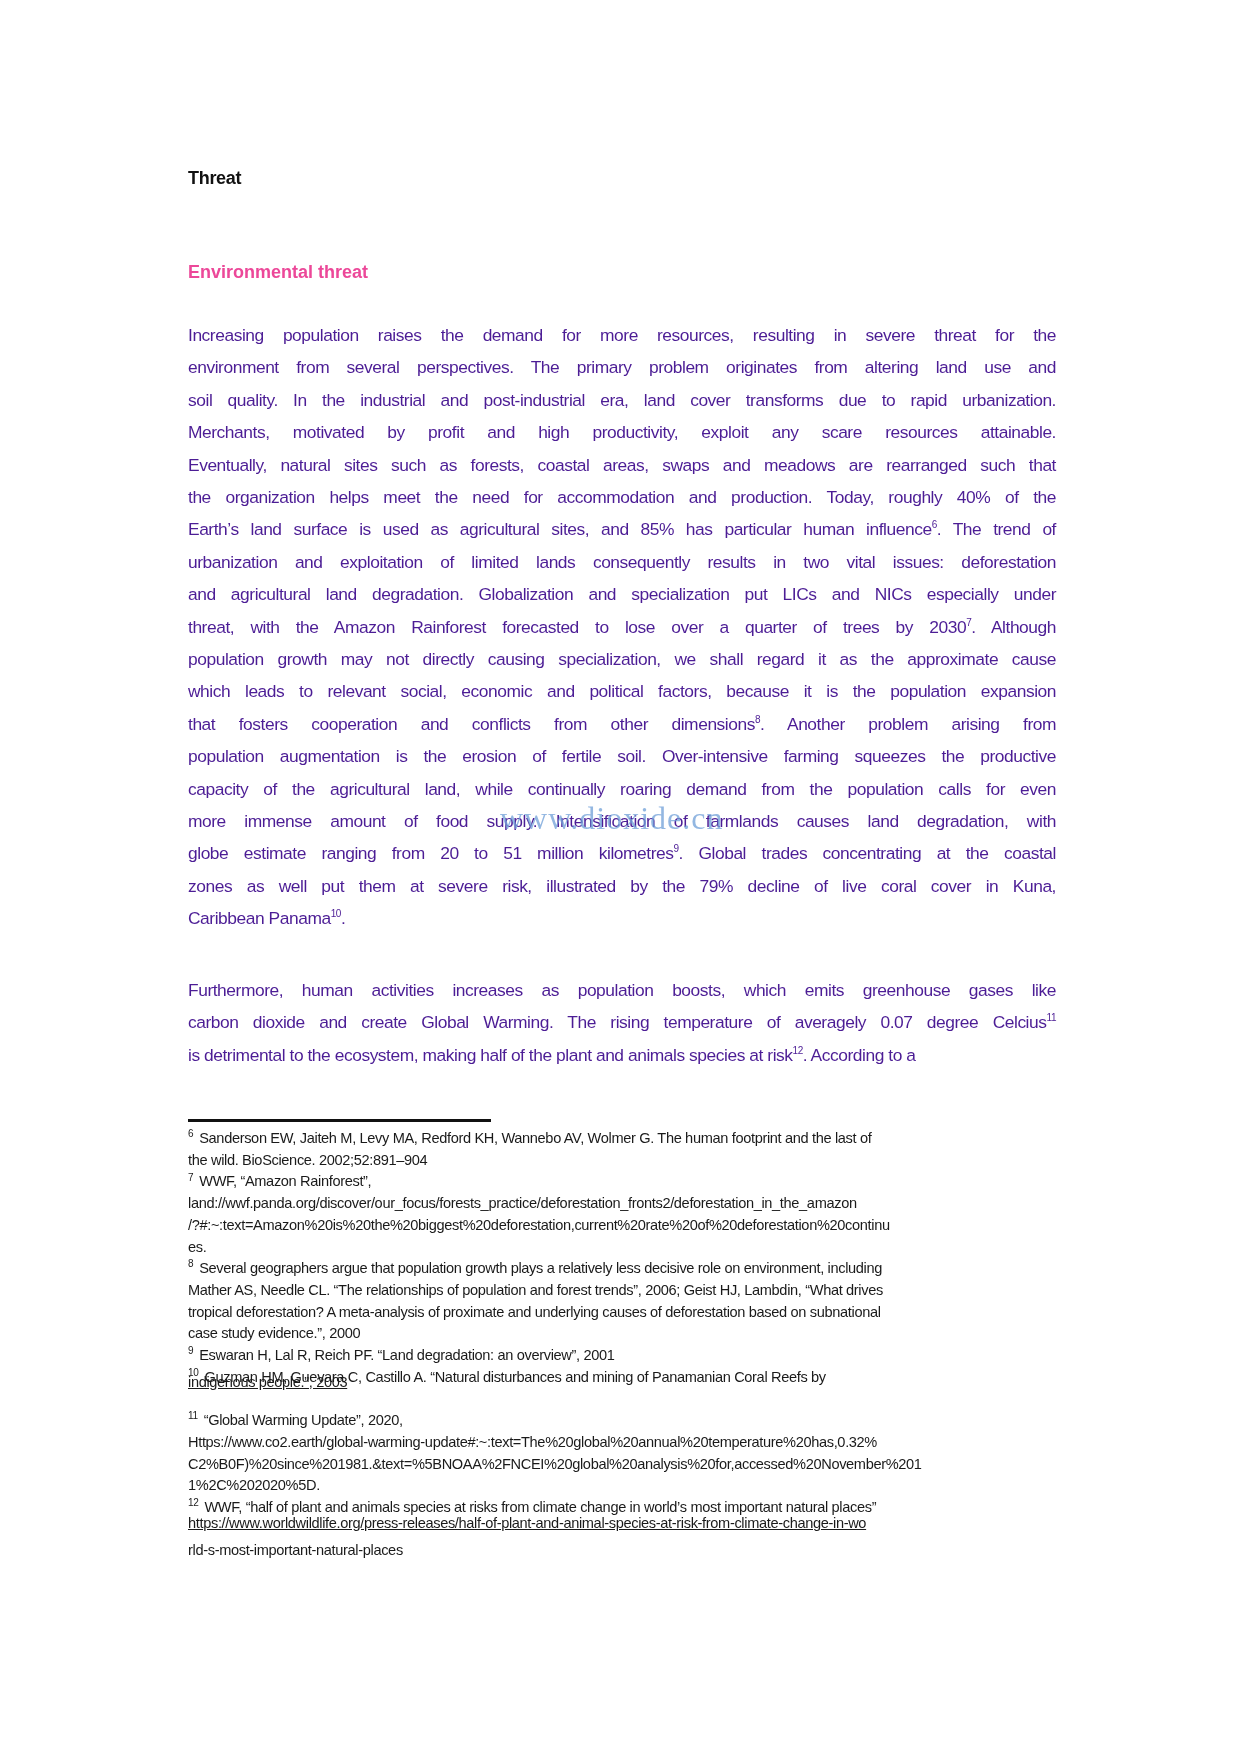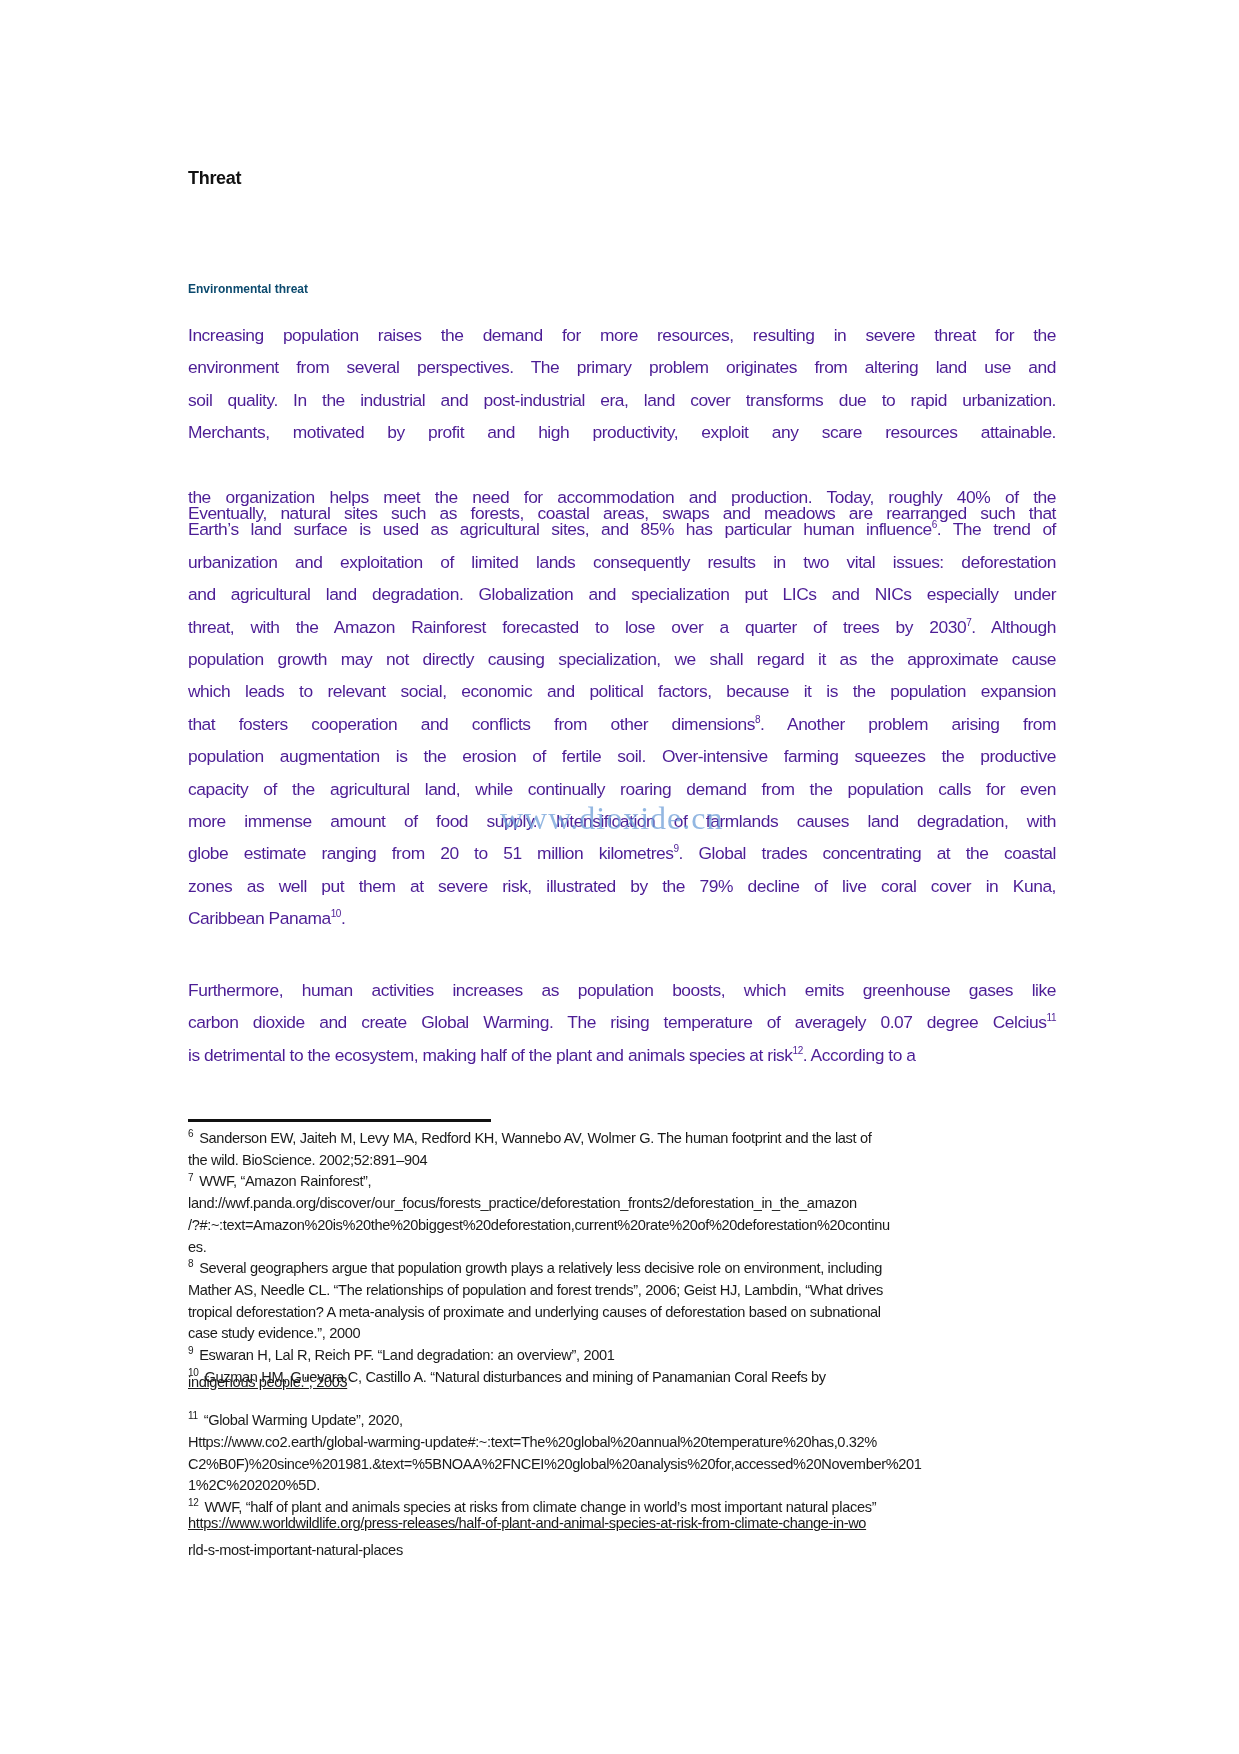--- a/index.html
+++ b/index.html
@@ -5,21 +5,21 @@
     html, body { margin: 0; padding: 0; background: #ffffff; }
     body { width: 1239px; height: 1754px; position: relative; overflow: hidden; }
     .page { position: absolute; left: 0; top: 0; width: 1239px; height: 1754px; background: #fff; }
     .h1 {
       position: absolute; left: 188px; top: 168px;
       font-family: "Liberation Sans", sans-serif; font-weight: bold; font-size: 18px; color: #111;
       letter-spacing: -0.3px;
     }
     .h2 {
       position: absolute; left: 188px; top: 262px;
-      font-family: "Liberation Sans", sans-serif; font-weight: bold; font-size: 12px; color: #0c4a6e; margin-top: 20px;
+      font-family: "Liberation Sans", sans-serif; font-weight: bold; font-size: 18px; color: #ec4899;
     }
     .body-line {
       position: absolute; left: 188px; width: 868px;
       font-family: "Liberation Sans", sans-serif; font-size: 17.4px; color: #4c1d95;
       line-height: 22px; white-space: nowrap;
       text-align: justify; text-align-last: justify;
       letter-spacing: -0.45px;
     }
     .body-line.last { text-align-last: left; }
     .body-line sup, .fn sup { font-size: 10px; line-height: 0; vertical-align: super; }
@@ -43,21 +43,21 @@
 
 <div class="page">
   <div class="h1">Threat</div>
   <div class="h2">Environmental threat</div>
 
   <div id="body-text">
       <div class="body-line" style="top: 324px;">Increasing population raises the demand for more resources, resulting in severe threat for the</div>
       <div class="body-line" style="top: 356.4px;">environment from several perspectives. The primary problem originates from altering land use and</div>
       <div class="body-line" style="top: 388.8px;">soil quality. In the industrial and post-industrial era, land cover transforms due to rapid urbanization.</div>
       <div class="body-line" style="top: 421.2px;">Merchants, motivated by profit and high productivity, exploit any scare resources attainable.</div>
-      <div class="body-line" style="top: 453.6px; margin-top: 48px;">Eventually, natural sites such as forests, coastal areas, swaps and meadows are rearranged such that</div>
+      <div class="body-line" style="top: 453.6px;">Eventually, natural sites such as forests, coastal areas, swaps and meadows are rearranged such that</div>
       <div class="body-line" style="top: 486px;">the organization helps meet the need for accommodation and production. Today, roughly 40% of the</div>
       <div class="body-line" style="top: 518.4px;">Earth’s land surface is used as agricultural sites, and 85% has particular human influence<sup>6</sup>. The trend of</div>
       <div class="body-line" style="top: 550.8px;">urbanization and exploitation of limited lands consequently results in two vital issues: deforestation</div>
       <div class="body-line" style="top: 583.2px;">and agricultural land degradation. Globalization and specialization put LICs and NICs especially under</div>
       <div class="body-line" style="top: 615.6px;">threat, with the Amazon Rainforest forecasted to lose over a quarter of trees by 2030<sup>7</sup>. Although</div>
       <div class="body-line" style="top: 648px;">population growth may not directly causing specialization, we shall regard it as the approximate cause</div>
       <div class="body-line" style="top: 680.4px;">which leads to relevant social, economic and political factors, because it is the population expansion</div>
       <div class="body-line" style="top: 712.8px;">that fosters cooperation and conflicts from other dimensions<sup>8</sup>. Another problem arising from</div>
       <div class="body-line" style="top: 745.2px;">population augmentation is the erosion of fertile soil. Over-intensive farming squeezes the productive</div>
       <div class="body-line" style="top: 777.6px;">capacity of the agricultural land, while continually roaring demand from the population calls for even</div>

